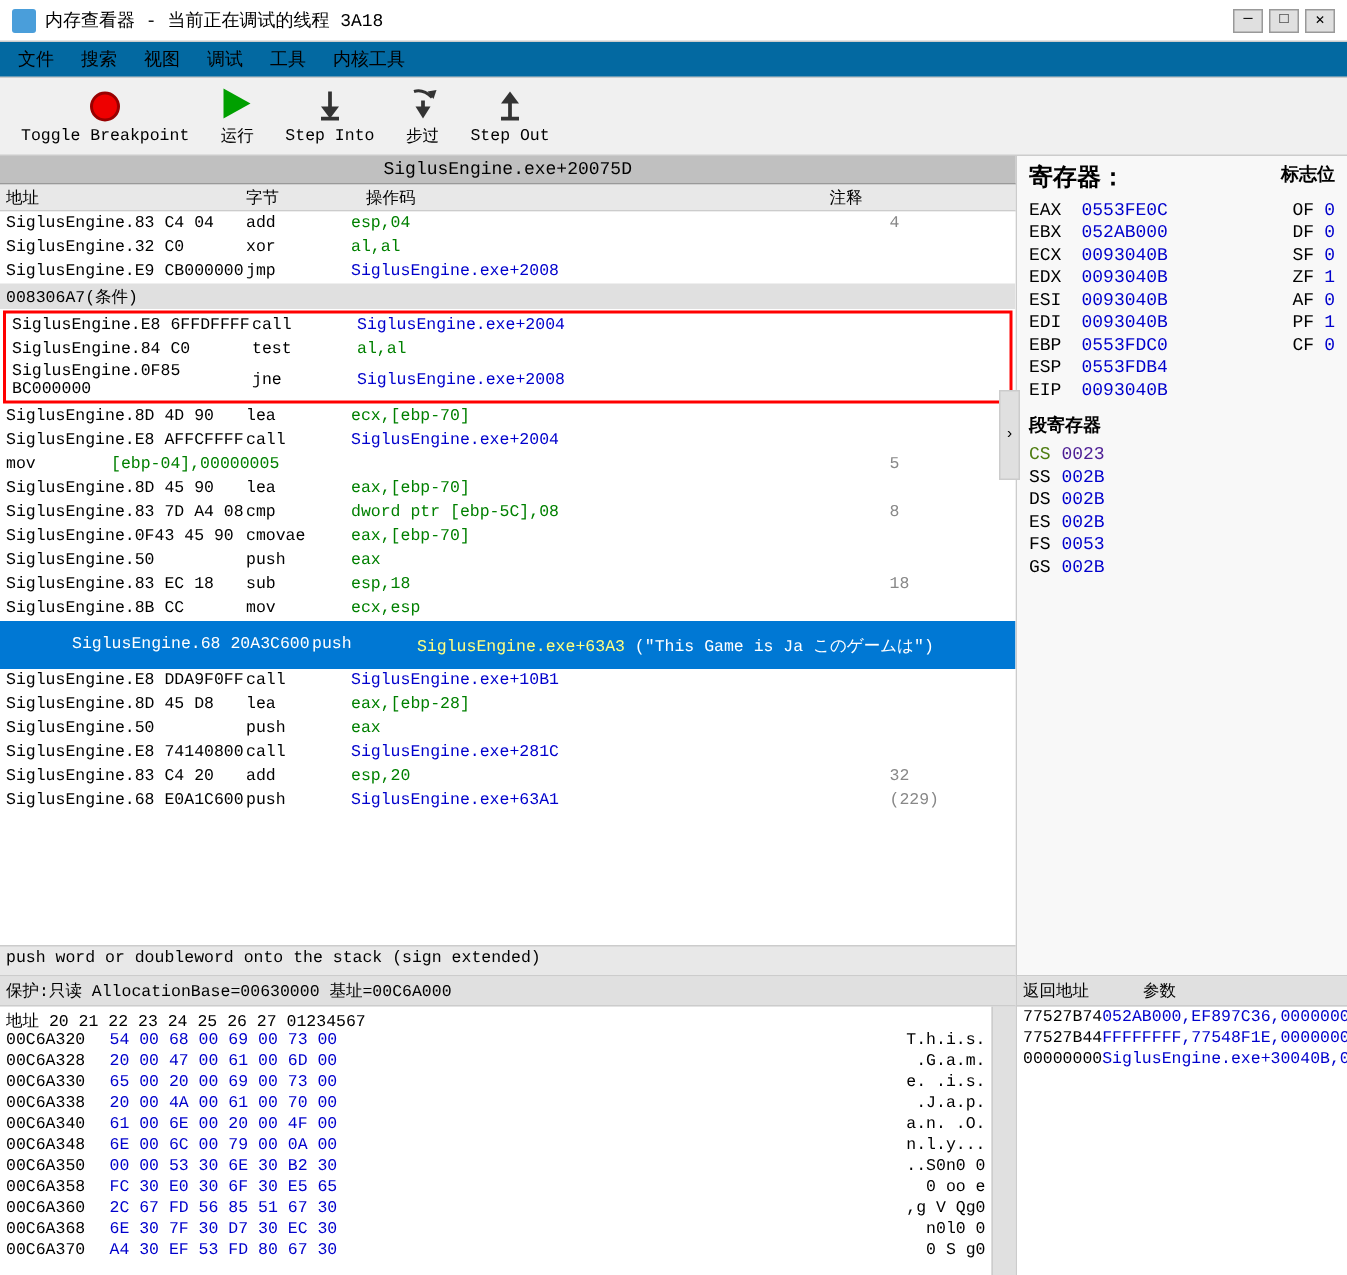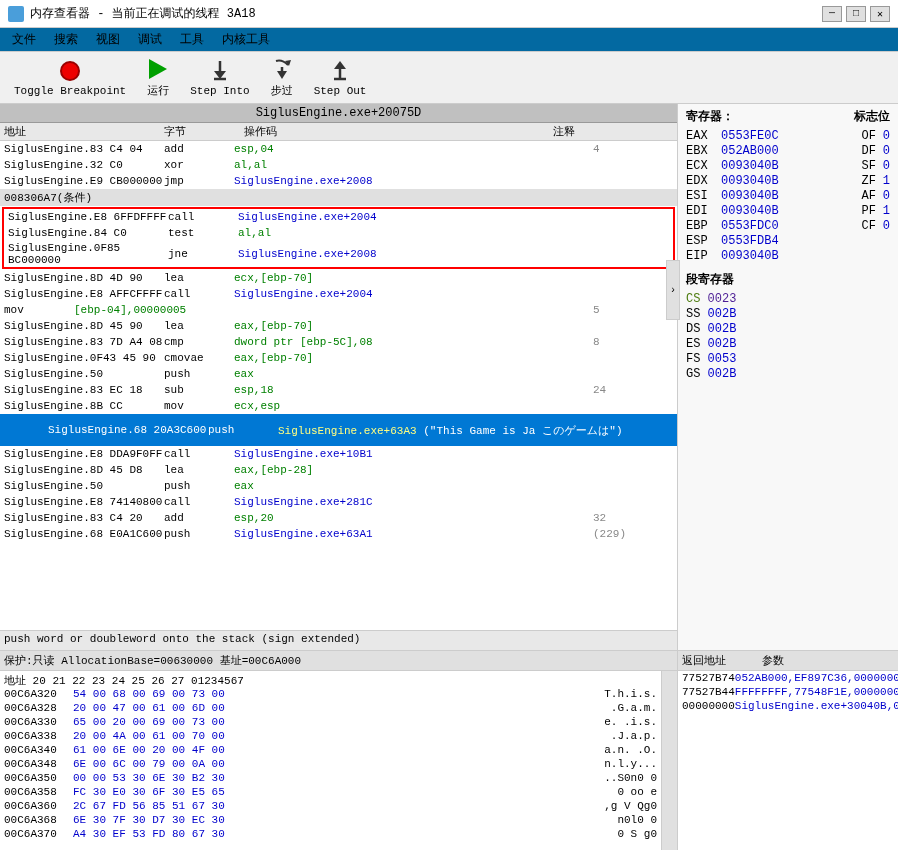--- a/index.html
+++ b/index.html
@@ -254,21 +254,21 @@
     
     .registers-section {
       padding: 4px 8px;
       flex: 1;
     }
     .reg-header {
       display: flex;
       justify-content: space-between;
       margin-bottom: 4px;
     }
-    .reg-title { font-size: 12px; font-weight: bold; }
+    .reg-title { font-size: 16px; font-weight: bold; }
     .flags-title { font-size: 12px; font-weight: bold; }
     .reg-row {
       display: flex;
       justify-content: space-between;
       margin-bottom: 1px;
       font-size: 12px;
     }
     .reg-name { color: #000; width: 35px; }
     .reg-value { color: #0000cc; flex: 1; }
     .reg-flag-name { color: #000; width: 20px; text-align: right; margin-left: 8px;}
@@ -479,21 +479,21 @@
       <div class="disasm-row">
         <span class="addr-text">SiglusEngine.50</span>
         <span class="mnemonic">push</span>
         <span class="operands op-green">eax</span>
       </div>
 
       <div class="disasm-row">
         <span class="addr-text">SiglusEngine.83 EC 18</span>
         <span class="mnemonic">sub</span>
         <span class="operands op-green">esp,18</span>
-        <span class="comment-col">24</span>
+        <span class="comment-col">18</span>
       </div>
 
       <div class="disasm-row">
         <span class="addr-text">SiglusEngine.8B CC</span>
         <span class="mnemonic">mov</span>
         <span class="operands op-green">ecx,esp</span>
       </div>
 
       <div class="disasm-row selected" style="flex-wrap:wrap; min-height:32px;">
         <span class="addr-text" style="color:#fff;">SiglusEngine.68 20A3C600</span>

